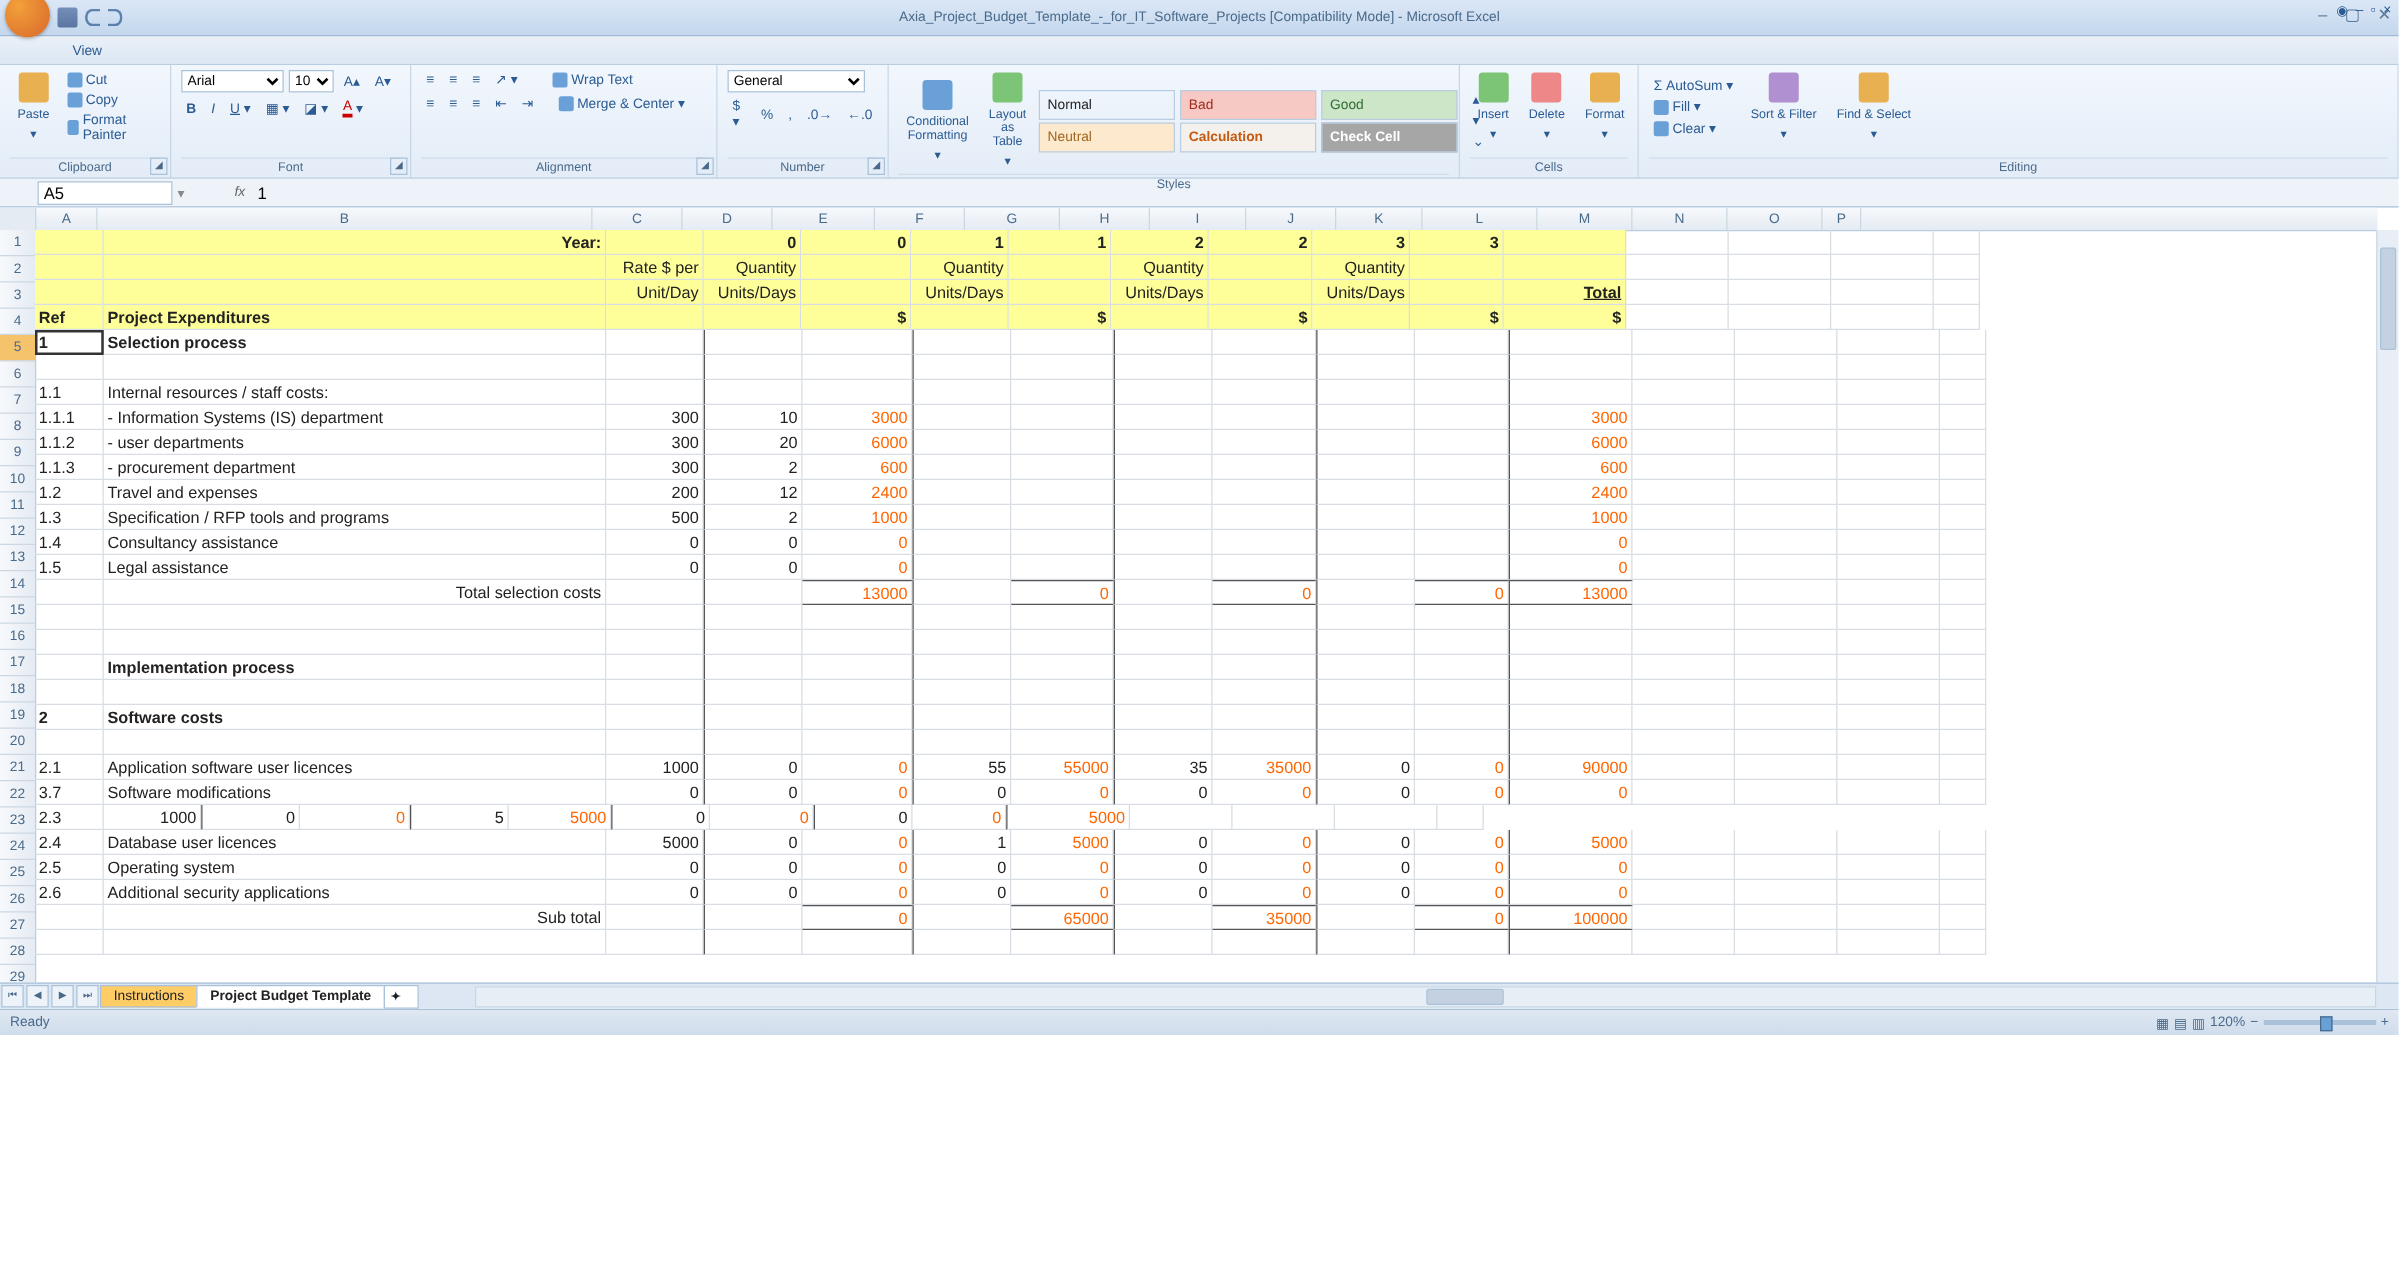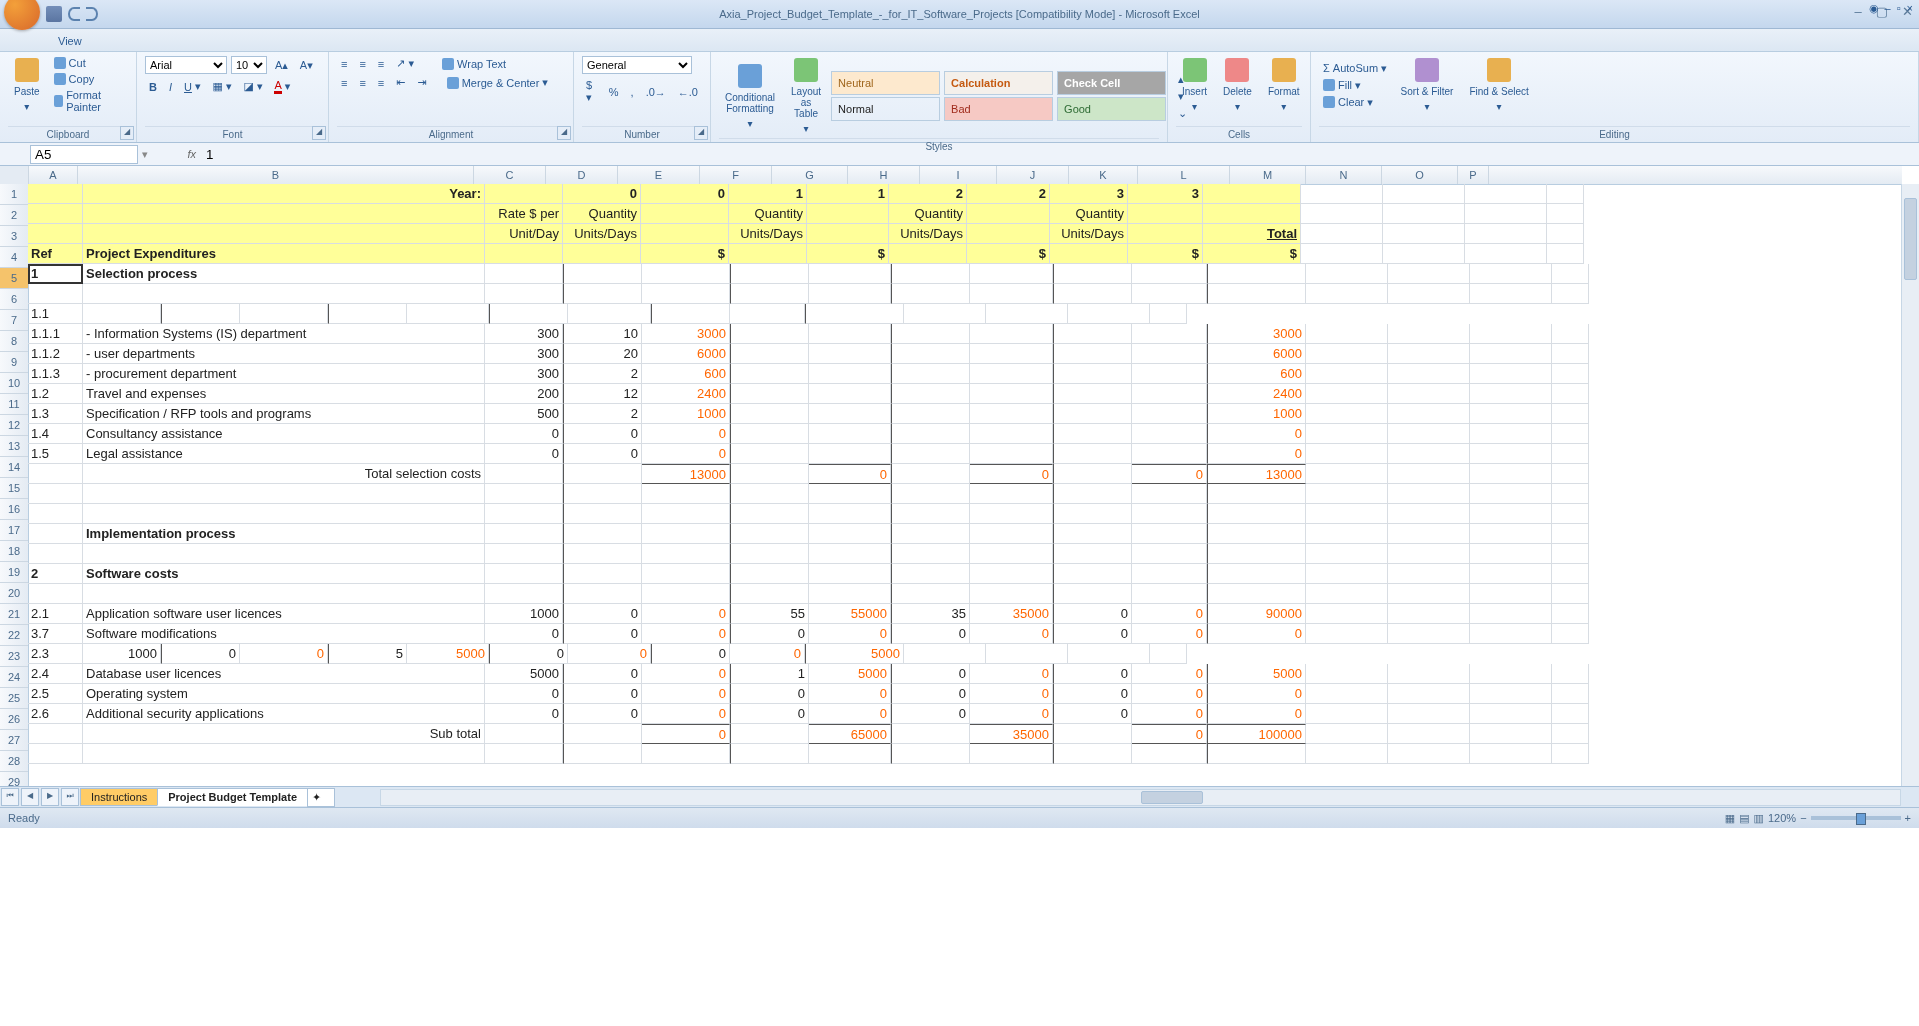--- a/index.html
+++ b/index.html
@@ -190,28 +190,28 @@
     <div class="group-title">Number</div>
     <div class="dlaunch">◢</div>
   </div>
 
   <div class="group" style="width:440px">
     <div class="grow">
       <div class="bigbtn"><div class="ico"></div><span>Conditional Formatting</span> ▾</div>
       <div class="bigbtn"><div class="ico" style="background:#7cc576"></div><span>Layout as Table</span> ▾</div>
       <div class="vcol">
         <div class="grow">
+          <div class="stylecell">Normal</div>
+          <div class="stylecell bad">Bad</div>
+          <div class="stylecell good">Good</div>
+        </div>
+        <div class="grow">
           <div class="stylecell neutral">Neutral</div>
           <div class="stylecell calc">Calculation</div>
           <div class="stylecell check">Check Cell</div>
-        </div>
-        <div class="grow">
-          <div class="stylecell">Normal</div>
-          <div class="stylecell bad">Bad</div>
-          <div class="stylecell good">Good</div>
         </div>
       </div>
       <div class="vcol" style="justify-content:space-around;margin-left:4px">
         <span class="sbtn">▴</span>
         <span class="sbtn">▾</span>
         <span class="sbtn">⌄</span>
       </div>
     </div>
     <div class="group-title">Styles</div>
   </div>
@@ -401,20 +401,21 @@
         <div class="cell lborder" style="width: 71px;"></div>
         <div class="cell" style="width: 68px;"></div>
         <div class="cell lborder" style="width: 91px;"></div>
         <div class="cell" style="width: 75px;"></div>
         <div class="cell" style="width: 75px;"></div>
         <div class="cell" style="width: 75px;"></div>
         <div class="cell" style="width: 30px;"></div>
       </div>
       <div class="grow2">
         <div class="cell" style="width: 48px;">1.1</div>
+        <div class="cell" style="width: 395px;">Internal resources / staff costs:</div>
         <div class="cell" style="width: 71px;"></div>
         <div class="cell lborder" style="width: 71px;"></div>
         <div class="cell" style="width: 81px;"></div>
         <div class="cell lborder" style="width: 71px;"></div>
         <div class="cell" style="width: 75px;"></div>
         <div class="cell lborder" style="width: 71px;"></div>
         <div class="cell" style="width: 76px;"></div>
         <div class="cell lborder" style="width: 71px;"></div>
         <div class="cell" style="width: 68px;"></div>
         <div class="cell lborder" style="width: 91px;"></div>

